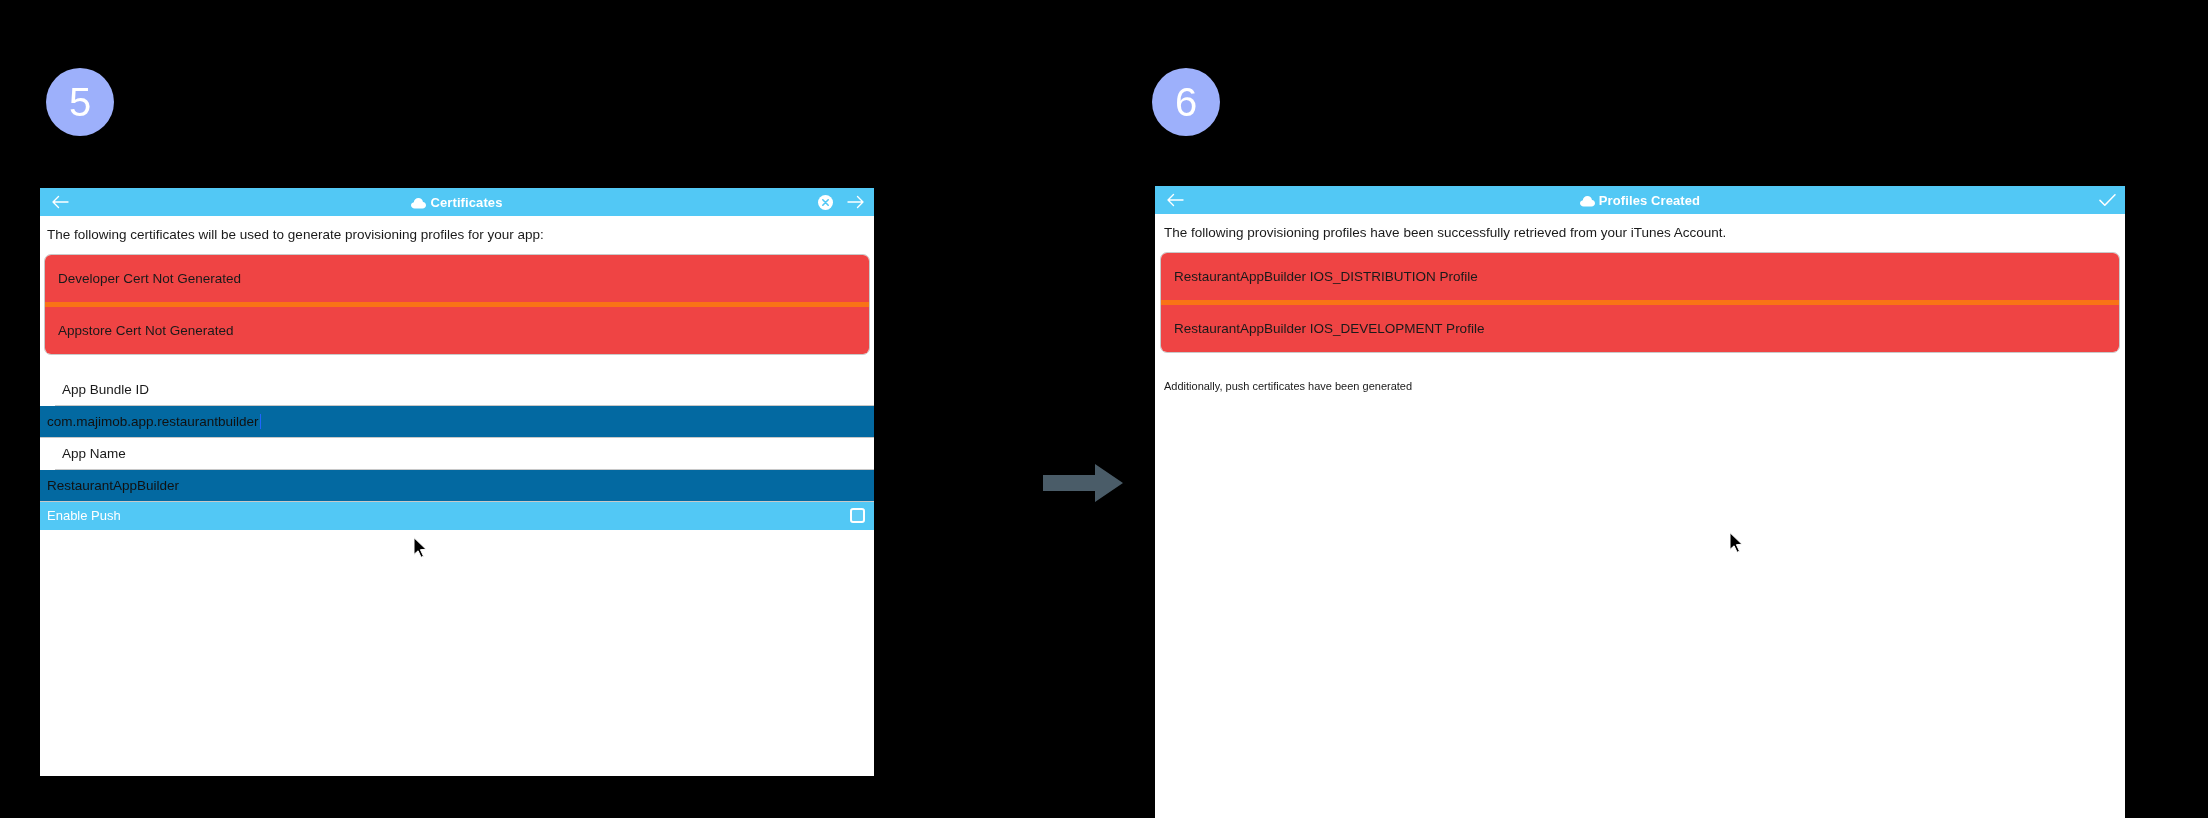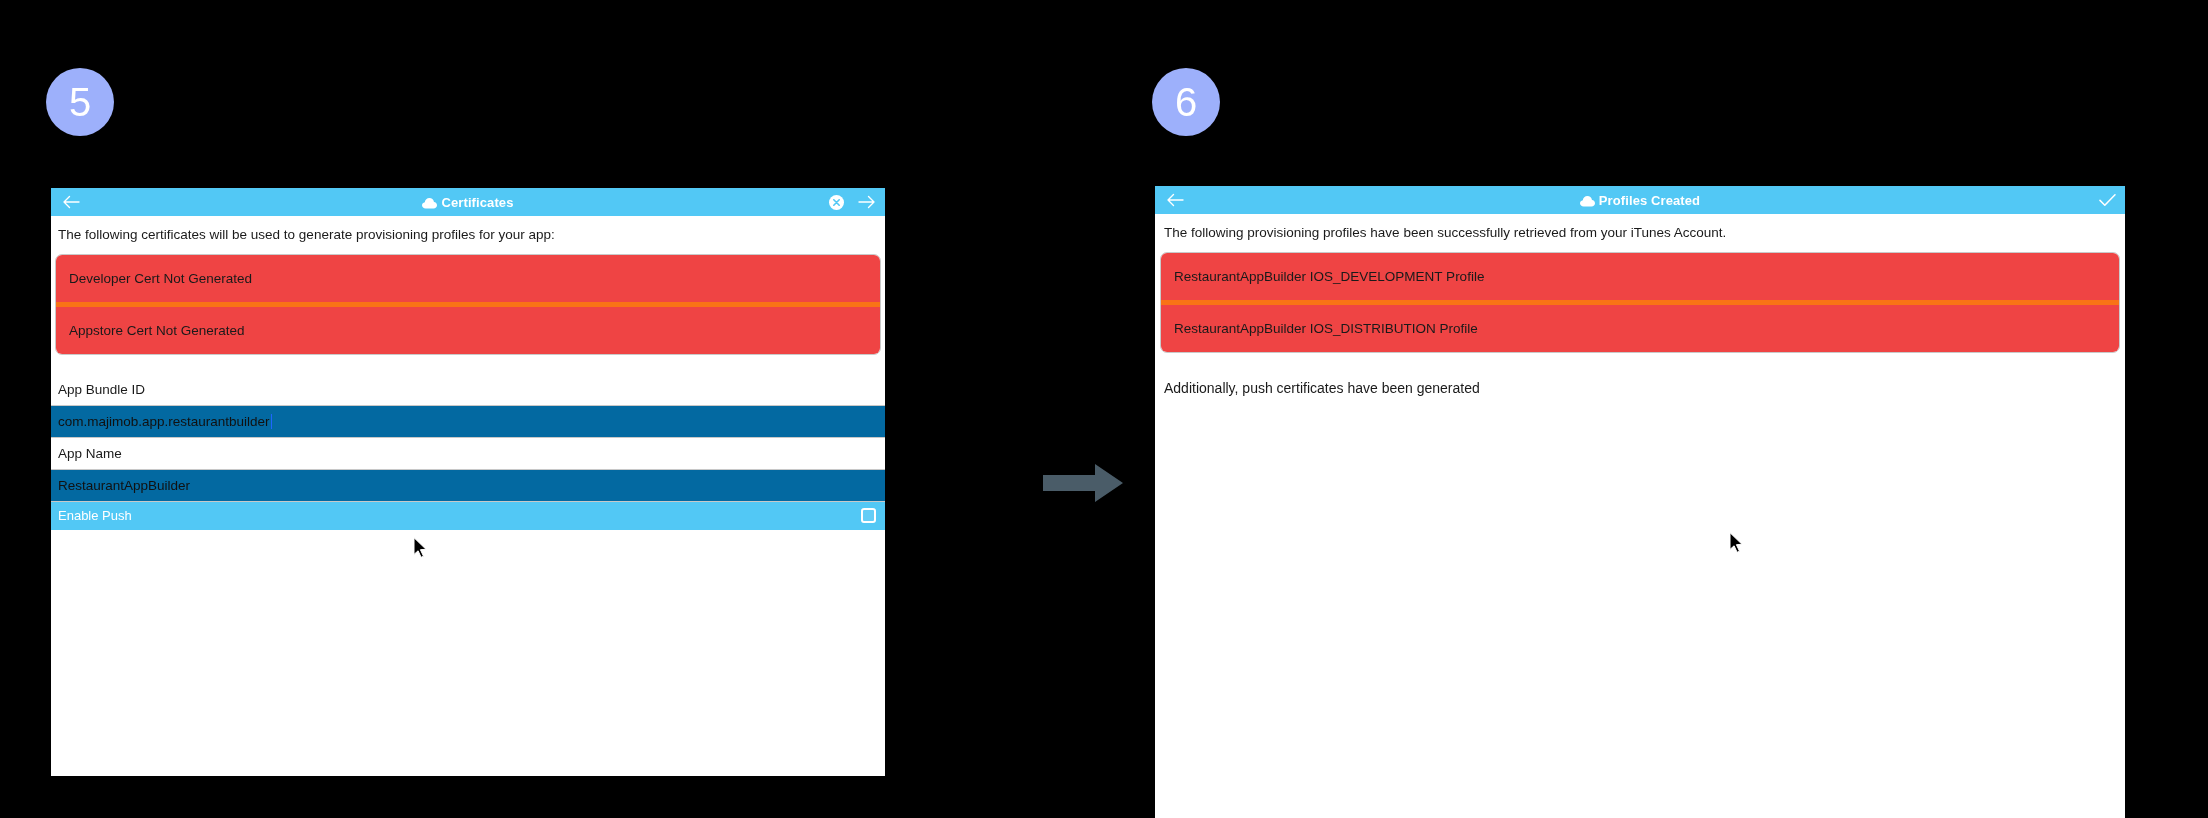--- a/index.html
+++ b/index.html
@@ -35,21 +35,21 @@
   #badge-6 { left: 1152px; top: 68px; }
 
   
   .panel {
     position: absolute;
     background: #ffffff;
     overflow: hidden;
     display: flex;
     flex-direction: column;
   }
-  #panel-left  { left: 51px;   top: 188px; width: 834px;  height: 588px; }
+  #panel-left  { left: 40px;   top: 188px; width: 834px;  height: 588px; }
   #panel-right { left: 1155px; top: 186px; width: 970px;  height: 740px; }
 
   
   .titlebar {
     position: relative;
     height: 28px;
     min-height: 28px;
     background: #52c8f5;
     display: flex;
     align-items: center;
@@ -139,20 +139,21 @@
   .form-wrap { margin-top: 19px; }
   .form-label {
     height: 31px;
     display: flex;
     align-items: center;
     padding-left: 7px;
     font-size: 13.5px;
     color: #1a1a1a;
     border-bottom: 1px solid #c8c8c8;
     background: #ffffff;
+    margin-left: 15px;
   }
   .form-input-row {
     height: 31px;
     display: flex;
     align-items: center;
     padding-left: 7px;
     font-size: 13.5px;
     color: #111111;
     border-bottom: 1px solid #c8c8c8;
     background: #0369a1;
@@ -182,21 +183,21 @@
     width: 15px;
     height: 15px;
     border: 2px solid #ffffff;
     border-radius: 3px;
     background: rgba(255,255,255,0.10);
     box-sizing: border-box;
   }
 
   
   .note-text {
-    font-size: 14px;
+    font-size: 11px;
     color: #1a1a1a;
     padding: 27px 0 0 9px;
   }
 
   
   #flow-arrow {
     position: absolute;
     left: 1043px;
     top: 462px;
     width: 82px;
@@ -317,22 +318,22 @@
         </svg>
       </span>
     </div>
   </div>
 
   <div class="panel-body">
 
     <div class="intro-text">The following provisioning profiles have been successfully retrieved from your iTunes Account.</div>
 
     <div class="list-group">
+      <div class="list-item">RestaurantAppBuilder IOS_DISTRIBUTION Profile</div>
       <div class="list-item">RestaurantAppBuilder IOS_DEVELOPMENT Profile</div>
-      <div class="list-item">RestaurantAppBuilder IOS_DISTRIBUTION Profile</div>
     </div>
 
     <div class="note-text">Additionally, push certificates have been generated</div>
   </div>
 </div>
 
 <div class="cursor" id="cursor-left">
   <svg width="15" height="21" viewBox="0 0 15 21">
     <path d="M1 0.7l12 11.6-5.6 0.4 3.1 6.5-2.4 1.1-3-6.5-4.1 3.6z" fill="#000000" stroke="#ffffff" stroke-width="1"></path>
   </svg>

